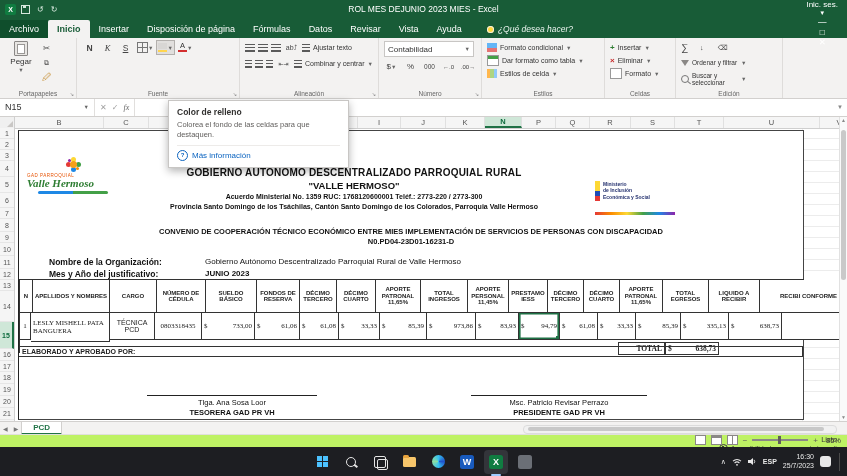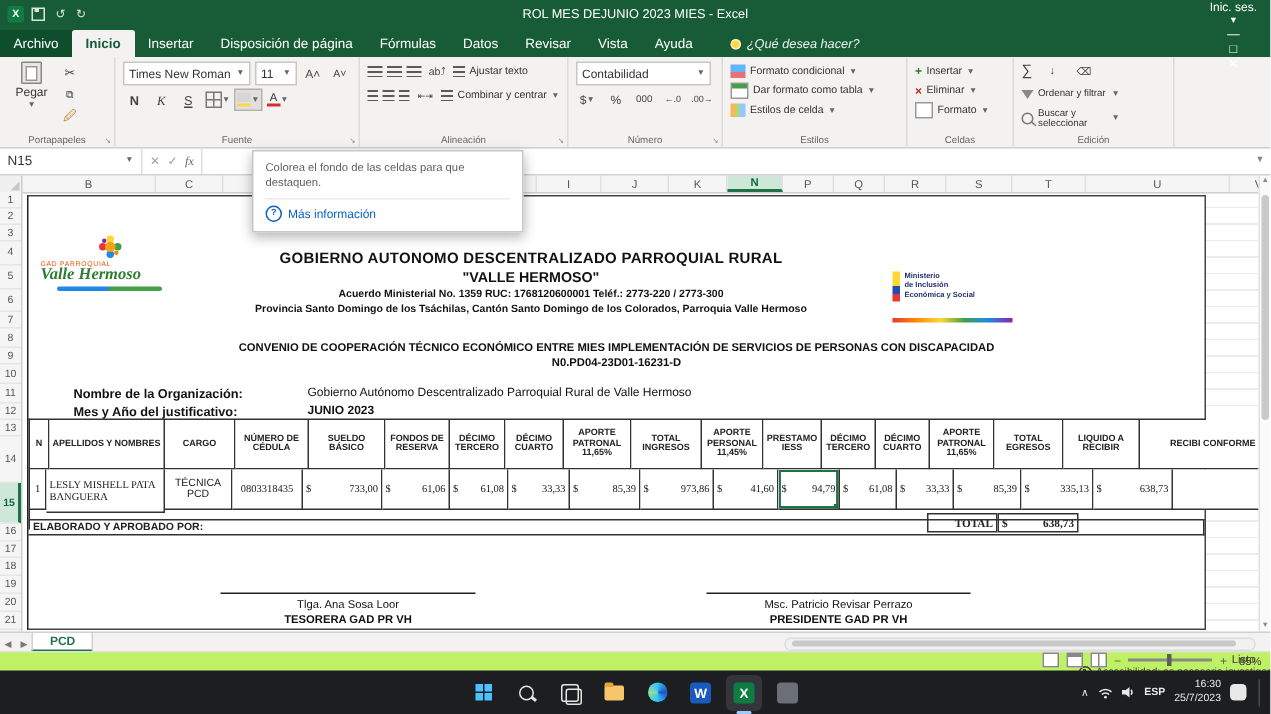--- a/index.html
+++ b/index.html
@@ -275,32 +275,20 @@
         <div class="mini">✂</div>
         <div class="mini" style="font-size:7px;">⧉</div>
         <div class="mini" style="color:#c48a2a;">🖉</div>
       </div>
       <div class="glabel">Portapapeles</div>
       <div class="dlg">↘</div>
     </div>
 
     <div class="rgroup" style="width:152px;">
       <div class="rowline">
-        <div class="combo" style="width:92px;">
-          <span>Times New Roman</span>
-          <span class="caret">▼</span>
-        </div>
-        <div class="combo" style="width:24px;">
-          <span>11</span>
-          <span class="caret">▼</span>
-        </div>
-        <div class="mini" style="font-size:8px;">A˄</div>
-        <div class="mini" style="font-size:7px;">A˅</div>
-      </div>
-      <div class="rowline">
         <div class="mini" style="font-weight:bold;">N</div>
         <div class="mini" style="font-style:italic;font-family:'Liberation Serif',serif;">K</div>
         <div class="mini" style="text-decoration:underline;">S</div>
         <div class="mini">
             <span class="grid9"></span>
             <span class="caret">▼</span>
           </div>
         <div class="mini hovered">
           <span style="display:inline-block;">
             <span class="grid9" style="border:none;background:#d8d6d4;width:9px;height:6px;display:block;"></span>
@@ -570,21 +558,21 @@
             <div class="tcell td money" style="width: 42px;">
               <span>$</span>
               <span>85,39</span>
             </div>
             <div class="tcell td money" style="width: 44px;">
               <span>$</span>
               <span>973,86</span>
             </div>
             <div class="tcell td money" style="width: 38px;">
               <span>$</span>
-              <span>41,60</span>
+              <span>83,93</span>
             </div>
             <div class="tcell td selcell money" style="width: 36px;">
               <span>$</span>
               <span>94,79</span>
             </div>
             <div class="tcell td money" style="width: 33px;">
               <span>$</span>
               <span>61,08</span>
             </div>
             <div class="tcell td money" style="width: 33px;">
@@ -620,20 +608,21 @@
       <div class="sigline" style="left:128px;width:170px;"></div>
       <div class="sigline" style="left:452px;width:176px;"></div>
       <div class="signame" style="left:113px;">Tlga. Ana Sosa Loor</div>
       <div class="sigtitle" style="left:113px;">TESORERA GAD PR VH</div>
       <div class="signame" style="left:440px;">Msc. Patricio Revisar Perrazo</div>
       <div class="sigtitle" style="left:440px;">PRESIDENTE GAD PR VH</div>
     </div>
   </div>
 
   <div class="tooltip">
+    <div class="tt-title">Color de relleno</div>
     <div class="tt-body">Colorea el fondo de las celdas para que destaquen.</div>
     <div class="tt-div"></div>
     <div class="tt-link">
       <span class="qicon">?</span>
       <span>Más información</span>
     </div>
   </div>
 
   <div class="vscroll">
     <div class="varr" style="top:0;">▲</div>

